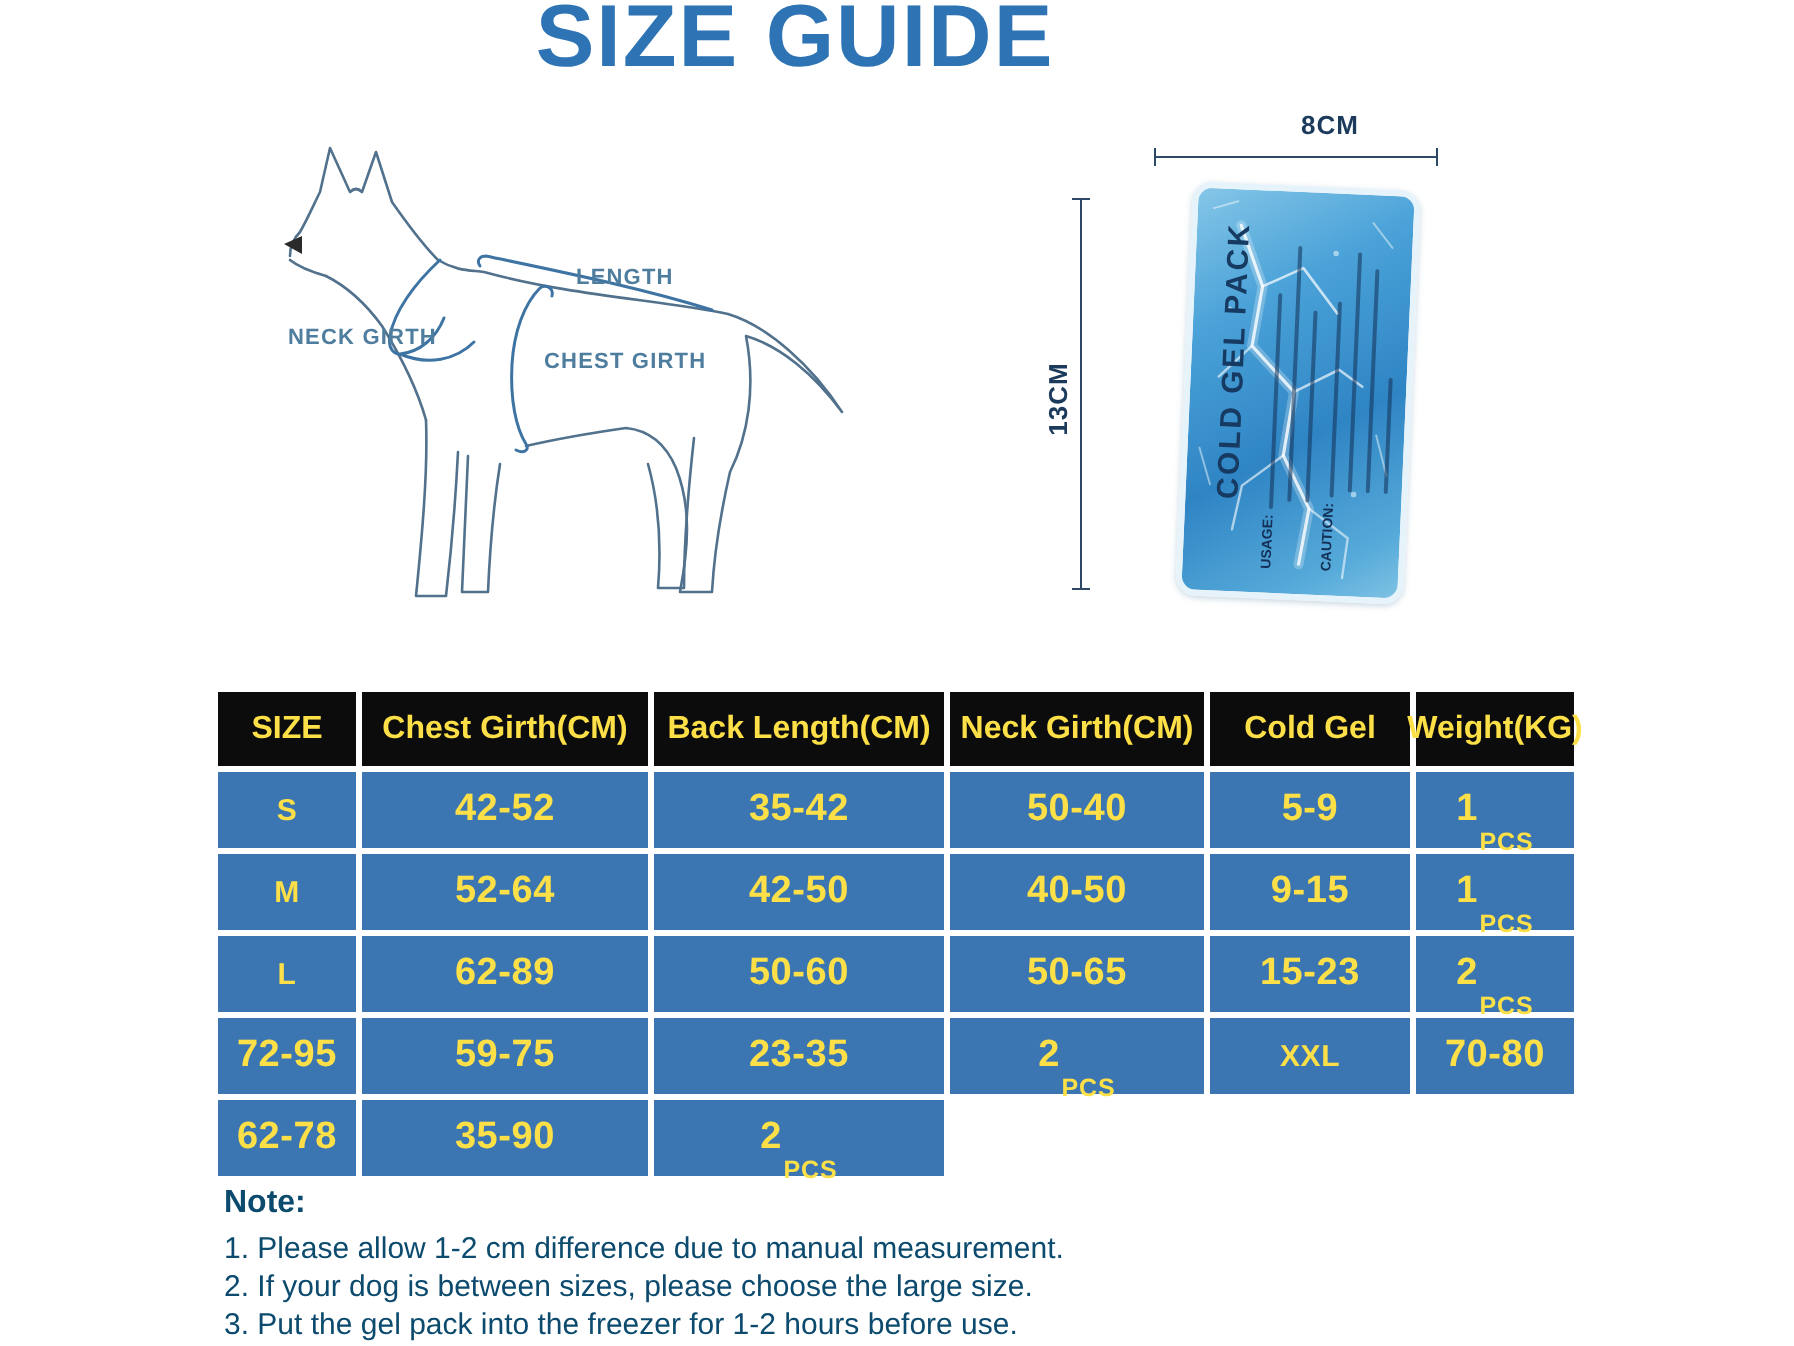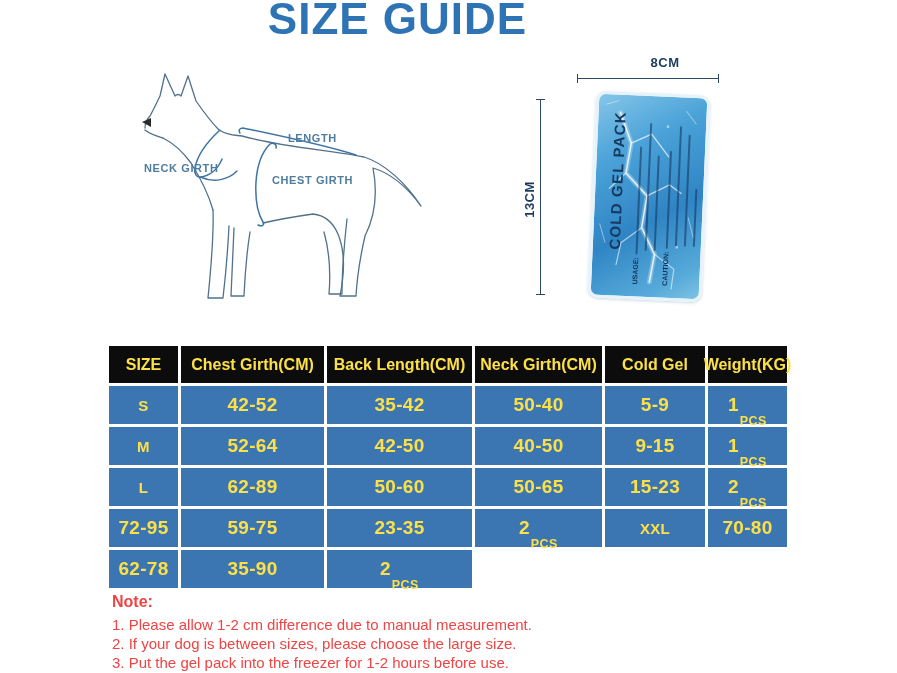--- a/index.html
+++ b/index.html
@@ -61,21 +61,21 @@
   }
   .th { background:#0c0c0c; display:flex; align-items:center; justify-content:center;
         font-weight:700; font-size:16px; text-align:center; }
   .td { background:#3b76b2; display:flex; align-items:center; justify-content:center; font-weight:700; }
   .td-size { font-size:15px; letter-spacing:.3px; }
   .td-val  { font-size:19px; letter-spacing:.3px; }
   .td-gel  { font-size:19px; }
   .td-gel .pcs { font-size:12.5px; letter-spacing:.5px; margin-left:1px;margin-top:32px; }
 
   
-  .notes { position:absolute; left:112px; top:593px; color:#ef4444; }
+  .notes { position:absolute; left:112px; top:593px; color:#0c4a6e; }
   .notes-heading { font-size:16px; font-weight:700; margin-bottom:4px; }
   .note-item { font-size:15px; line-height:19px; }
 </style>
 </head>
 <body>
 
 <div class="canvas">
 
   <div class="page-title">SIZE GUIDE</div>
 

